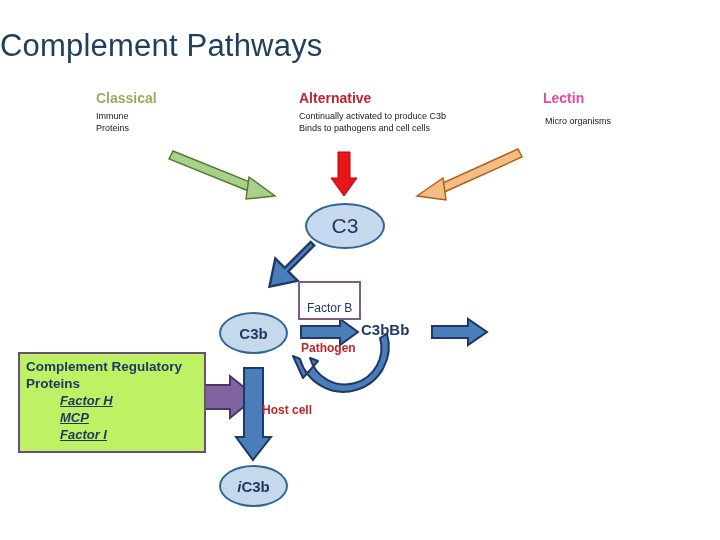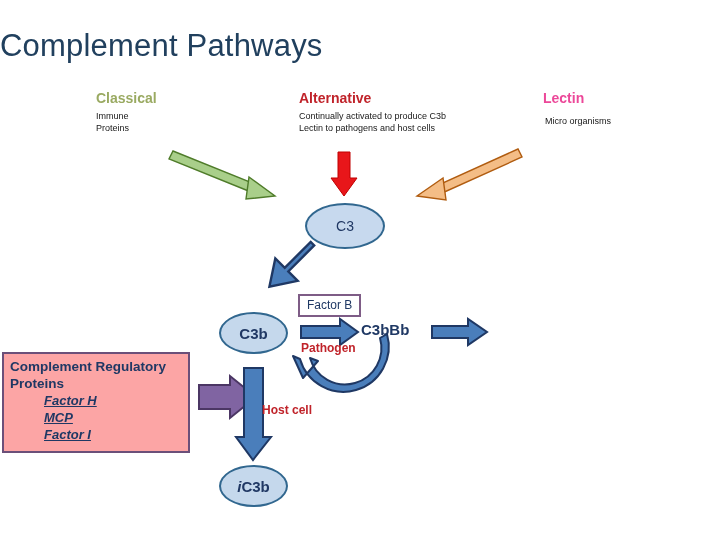--- a/index.html
+++ b/index.html
@@ -57,21 +57,21 @@
     border: 2px solid #31678f;
     display: flex;
     align-items: center;
     justify-content: center;
     color: #203864;
     box-sizing: border-box;
   }
   #oval-c3 {
     left: 305px; top: 203px;
     width: 80px; height: 46px;
-    font-size: 14px;
+    font-size: 21px;
     background: #c7d9ee;
   }
   #oval-c3b {
     left: 219px; top: 312px;
     width: 69px; height: 42px;
     font-size: 15px;
     font-weight: bold;
   }
   #oval-ic3b {
     left: 219px; top: 465px;
@@ -100,36 +100,36 @@
   }
   #label-hostcell {
     left: 262px; top: 403px;
     font-size: 12px; font-weight: bold;
     color: #c0232a;
   }
 
   
   #factorb-box {
     position: absolute;
-    left: 298px; top: 294px;
-    padding: 2px 7px 3px 7px;
+    left: 298px; top: 281px;
+    padding: 18px 7px 3px 7px;
     border: 2px solid #7e5c86;
     background: #ffffff;
     font-size: 12px;
     color: #1f3864;
     white-space: nowrap;
   }
 
   
   #crp-box {
     position: absolute;
-    left: 2px; top: 352px;
+    left: 18px; top: 352px;
     width: 188px; height: 101px;
     border: 2px solid #6b4f79;
-    background: #fca5a5;
+    background: #bef264;
     box-sizing: border-box;
     padding: 4px 6px;
   }
   #crp-title {
     font-size: 13.5px;
     font-weight: bold;
     color: #1f3864;
     line-height: 17px;
   }
   .crp-item {
@@ -156,21 +156,21 @@
 <div id="slide">
 
   <div id="title">Complement Pathways</div>
 
   <div class="pathway-heading" id="classical-heading">Classical</div>
   <div class="pathway-body" id="classical-body" style="white-space: pre-line;">Immune
 Proteins</div>
 
   <div class="pathway-heading" id="alternative-heading">Alternative</div>
   <div class="pathway-body" id="alternative-body" style="white-space: pre-line;">Continually activated to produce C3b
-Lectin to pathogens and host cells</div>
+Binds to pathogens and cell cells</div>
 
   <div class="pathway-heading" id="lectin-heading">Lectin</div>
   <div class="pathway-body" id="lectin-body" style="white-space: pre-line;">Micro organisms</div>
 
   <svg id="arrows" viewBox="0 0 720 540">
 
     <g>
       <polygon points="173,151 255,184 251,192 169,159" fill="#a9cf8a" stroke="#4f7c2a" stroke-width="1.4"></polygon>
       <polygon points="249,177 275,196 246,199" fill="#a9cf8a" stroke="#4f7c2a" stroke-width="1.4"></polygon>
     </g>

